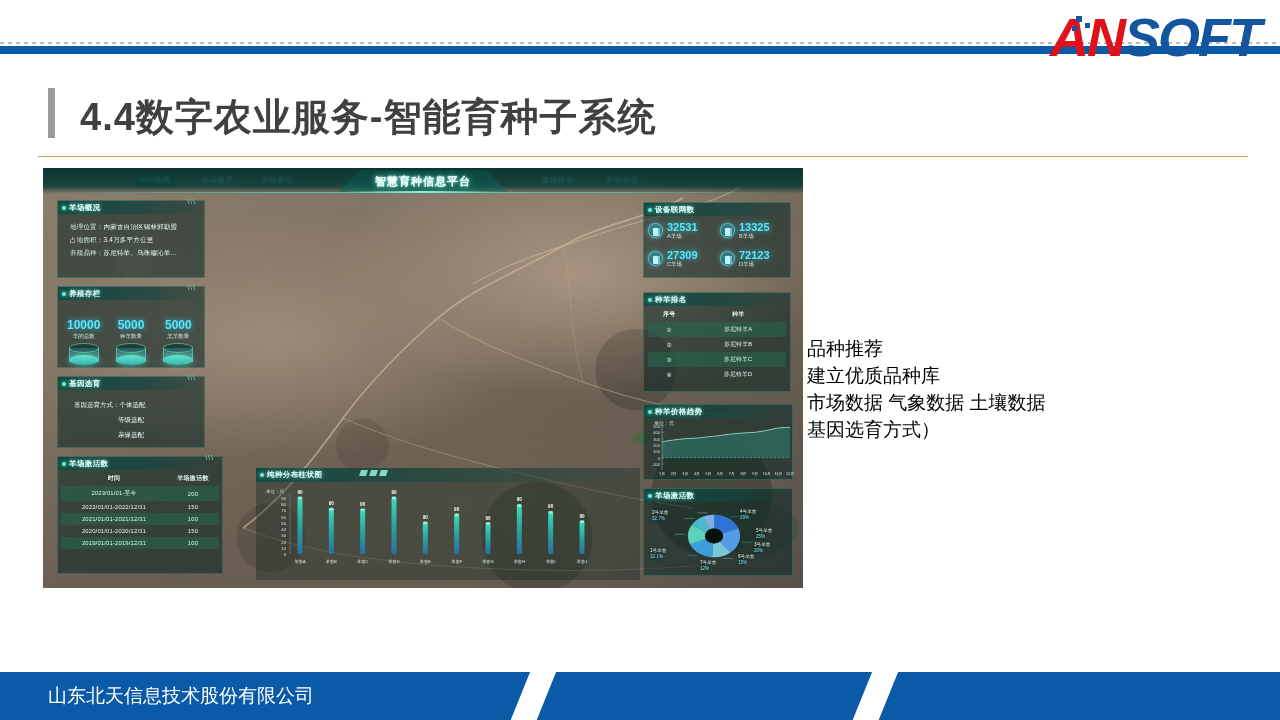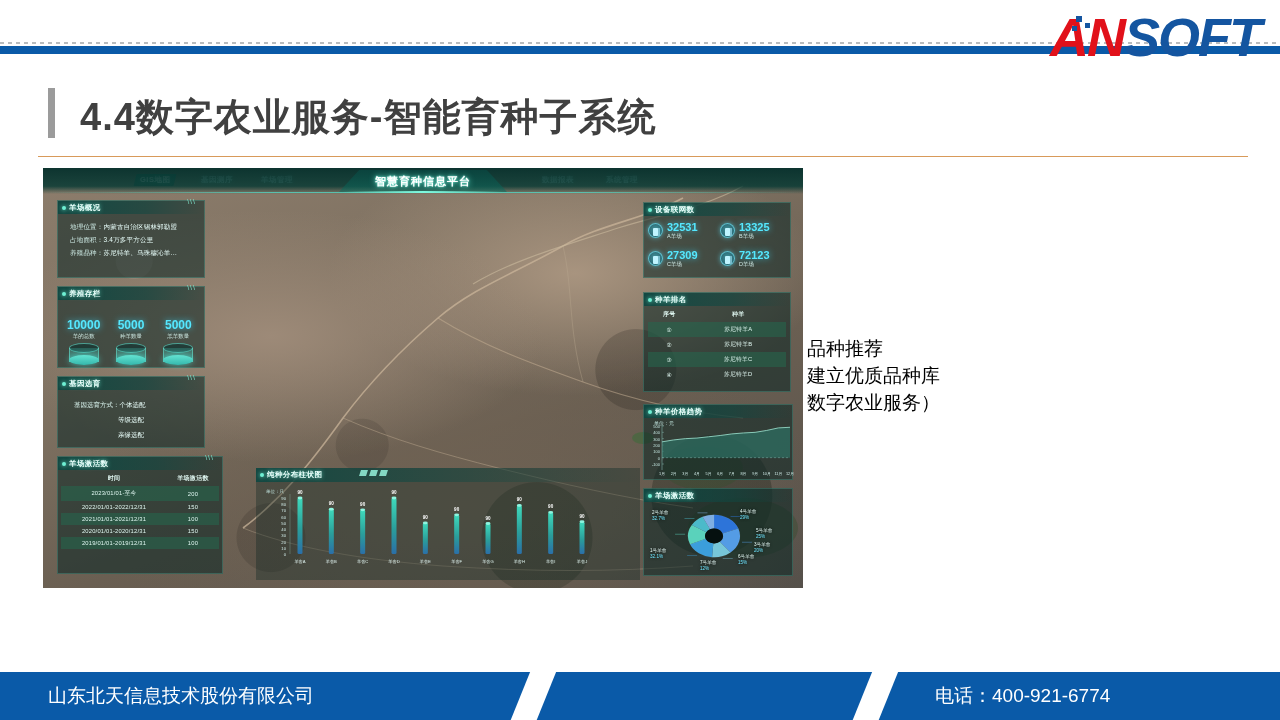--- a/index.html
+++ b/index.html
@@ -295,21 +295,22 @@
     <i class="logo-pix" style="left:186px;top:20px;width:5px;height:5px;"></i>
   </div>
 
   <div class="title-bar-mark"></div>
   <h1 class="page-title">4.4数字农业服务-智能育种子系统</h1>
   <div class="title-rule"></div>
 
   <div class="note-block">
     <div>品种推荐</div>
     <div>建立优质品种库</div>
-    <div>数字农业服务）</div>
+    <div>市场数据 气象数据 土壤数据</div>
+    <div>基因选育方式）</div>
   </div>
 
   <div id="dash">
     <div class="terrain"></div>
 
     <svg class="roads" viewBox="0 0 760 420" preserveAspectRatio="none">
       <path d="M640,30 C600,52 560,55 520,78 C470,106 430,120 395,150 C360,180 330,210 300,250 C270,292 240,330 200,360" fill="none" stroke="#c9b49a" stroke-width="1.6" opacity=".75"></path>
       <path d="M700,18 C660,40 620,46 575,60 C520,78 470,92 430,116" fill="none" stroke="#cbbb9f" stroke-width="1.2" opacity=".6"></path>
       <path d="M395,150 C440,178 490,196 540,214 C590,232 640,244 700,250" fill="none" stroke="#c2ad92" stroke-width="1.2" opacity=".55"></path>
       <path d="M300,250 C350,272 400,286 455,300 C520,316 580,330 650,340" fill="none" stroke="#c2ad92" stroke-width="1" opacity=".45"></path>
@@ -654,15 +655,14 @@
           <text x="326" y="35.644444444444446" font-size="4.6" fill="#ffffff" text-anchor="middle" font-weight="bold">90</text>
           <text x="326" y="81" font-size="4.2" fill="#dff2ee" text-anchor="middle">羊舍J</text>
         </svg>
     </div>
   </div>
 
   <div class="footer">
     <div class="slash" style="left:520px;"></div>
     <div class="slash" style="left:862px;"></div>
     <div class="footer-company">山东北天信息技术股份有限公司</div>
-    <div class="footer-phone">电话：400-921-6774</div>
   </div>
 </div>
 
 </body></html>

